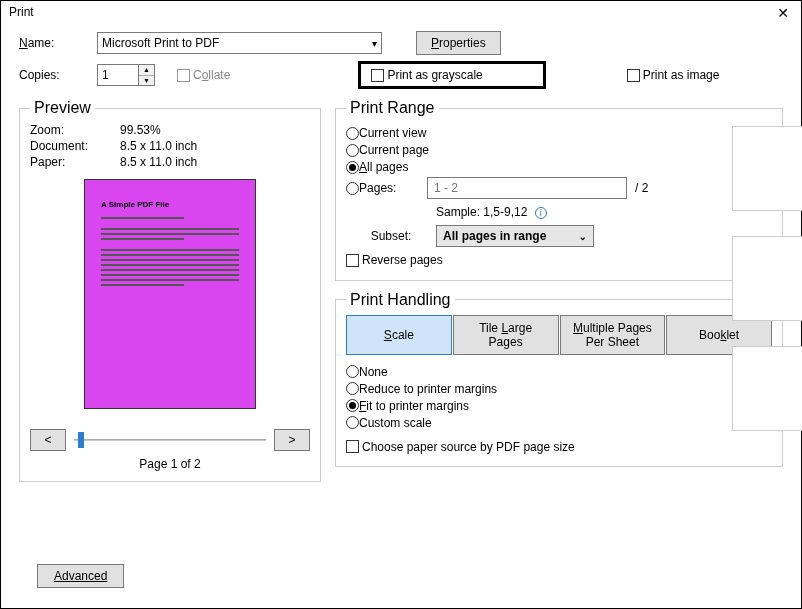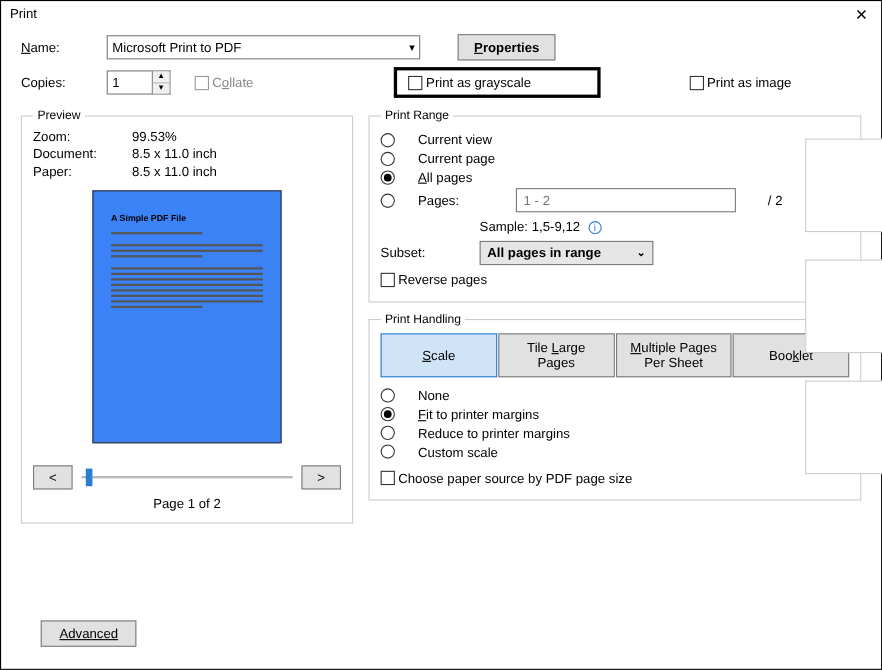--- a/index.html
+++ b/index.html
@@ -11,67 +11,67 @@
   .content { padding: 0 18px 16px 18px; }
 
   .row { display: flex; align-items: center; gap: 8px; margin-bottom: 6px; }
   .lbl { width: 70px; }
   .ul { text-decoration: underline; }
 
   .name-combo { width: 285px; height: 22px; border: 1px solid #7a7a7a; display: flex; align-items: center; padding: 0 4px; justify-content: space-between; background: #fff; }
   .name-combo .chev { font-size: 10px; }
 
   .btn { border: 1px solid #7a7a7a; background: #e1e1e1; padding: 3px 14px; cursor: default; }
-  .btn.big { padding: 4px 14px; font-weight: bold; }
+  .btn.big { padding: 4px 14px; }
 
   .copies-wrap { display:flex; align-items:center; }
   .copies-input { width: 42px; height: 22px; border: 1px solid #7a7a7a; padding: 0 4px; display:flex; align-items:center; }
   .spinner { width: 16px; height: 22px; border: 1px solid #7a7a7a; border-left: none; display: flex; flex-direction: column; }
   .spinner .sbtn { flex: 1; display: flex; align-items: center; justify-content: center; font-size: 7px; border: none; background: #f0f0f0; }
   .spinner .sbtn:first-child { border-bottom: 1px solid #aaa; }
 
   .chk { width: 13px; height: 13px; border: 1px solid #333; display:inline-block; vertical-align: middle; margin-right: 3px; background: #fff; }
   .chk.disabled { border-color: #999; }
   .disabled-text { color: #888; }
   label.cb { display:inline-flex; align-items:center; }
 
   .highlight-box { border: 3px solid #000; padding: 4px 60px 4px 10px; display:inline-flex; align-items:center; }
 
   .columns { display:flex; gap: 14px; margin-top: 10px; align-items: flex-start; }
   .col-left { width: 302px; }
   .col-right { flex: 1; }
 
   fieldset.grp { border: 1px solid #ccc; margin: 0 0 10px 0; padding: 6px 10px 10px 10px; position: relative; }
-  fieldset.grp legend { padding: 0 4px; font-size: 11px; }
+  fieldset.grp legend { padding: 0 4px; font-size: 16px; }
 
   .info-row { display:flex; margin-bottom: 2px; }
   .info-row .k { width: 90px; }
-  .page-preview { width: 172px; height: 230px; border: 1px solid #333; margin: 10px auto 20px auto; background: #3b82f6; }
+  .page-preview { width: 172px; height: 230px; border: 1px solid #333; margin: 10px auto 20px auto; background: #d946ef; }
   .page-preview .inner { padding: 20px 16px 10px 16px; }
   .page-preview .ptitle { font-size: 8px; font-weight: bold; margin-bottom: 8px; }
   .page-preview .pline { height: 2px; background: #555; margin-bottom: 3px; }
   .page-preview .pline.short { width: 60%; }
   .page-preview .pgap { height: 6px; }
 
   .nav-row { display:flex; align-items:center; gap: 8px; justify-content: center; }
   .navbtn { width: 36px; height: 22px; border:1px solid #7a7a7a; background:#e1e1e1; display:flex; align-items:center; justify-content:center; }
   .slider-track { flex:1; height: 6px; position: relative; }
   .slider-track .rail { position:absolute; left:0; right:0; top:2px; height:2px; background:#c8c8c8; border-top:1px solid #aaa; }
   .slider-track .thumb { position:absolute; left:4px; top:-5px; width:6px; height:16px; background:#2b7cd3; }
   .page-indicator { text-align:center; margin-top:6px; }
 
-  .radio-row { display:flex; align-items:center; gap:21px; margin: 3px 0; }
+  .radio-row { display:flex; align-items:center; gap:0; margin: 3px 0; }
   .radio { width:13px; height:13px; border:1px solid #333; border-radius:50%; display:inline-flex; align-items:center; justify-content:center; background:#fff; }
   .radio .dot { width:7px; height:7px; border-radius:50%; background:#000; }
 
   .pages-input { width: 200px; height:22px; border:1px solid #7a7a7a; padding:0 6px; color:#777; display:flex; align-items:center; margin: 0 8px; }
   .info-icon { width:12px; height:12px; border:1px solid #2b7cd3; border-radius:50%; color:#2b7cd3; font-size:9px; display:inline-flex; align-items:center; justify-content:center; margin-left:4px; }
 
   .subset-row { display:flex; align-items:center; margin-top:4px; }
-  .subset-row .slabel { width: 90px; }
+  .subset-row .slabel { width: 90px; text-align: center; }
   .combo { width: 158px; height:22px; border:1px solid #7a7a7a; background:#e6e6e6; display:flex; align-items:center; justify-content:space-between; padding:0 6px;font-weight:bold; }
   .combo .chev { font-size:10px; }
 
   .tabrow { display:flex; gap:1px; margin-bottom:10px; }
   .tab { flex:1; border:1px solid #7a7a7a; background:#e1e1e1; height:40px; display:flex; flex-direction:column; align-items:center; justify-content:center; text-align:center; }
   .tab.active { background:#cfe4f7; border-color:#2b7cd3; }
 
   .right-edge { position:absolute; right:-1px; top:125px; display:flex; flex-direction:column; gap:25px; }
   .right-edge .block { width:70px; height:85px; border:1px solid #ccc; border-right:none; background:#fff; }
 
@@ -251,28 +251,28 @@
             <div class="tab">
                 <span>Boo<span class="ul">k</span>let</span>
               </div>
           </div>
 
           <div class="radio-row">
             <span class="radio"></span>
               <span>None</span>
           </div>
           <div class="radio-row">
+            <span class="radio"></span>
+              <span>Reduce to printer margins</span>
+          </div>
+          <div class="radio-row">
             <span class="radio">
                 <span class="dot"></span>
               </span>
               <span><span class="ul">F</span>it to printer margins</span>
-          </div>
-          <div class="radio-row">
-            <span class="radio"></span>
-              <span>Reduce to printer margins</span>
           </div>
           <div class="radio-row">
             <span class="radio"></span>
               <span>Custom scale</span>
           </div>
           <div style="margin-top:10px;">
             <label class="cb">
               <span class="chk"></span>
                 <span>Choose paper source by PDF page size</span>
             </label>

